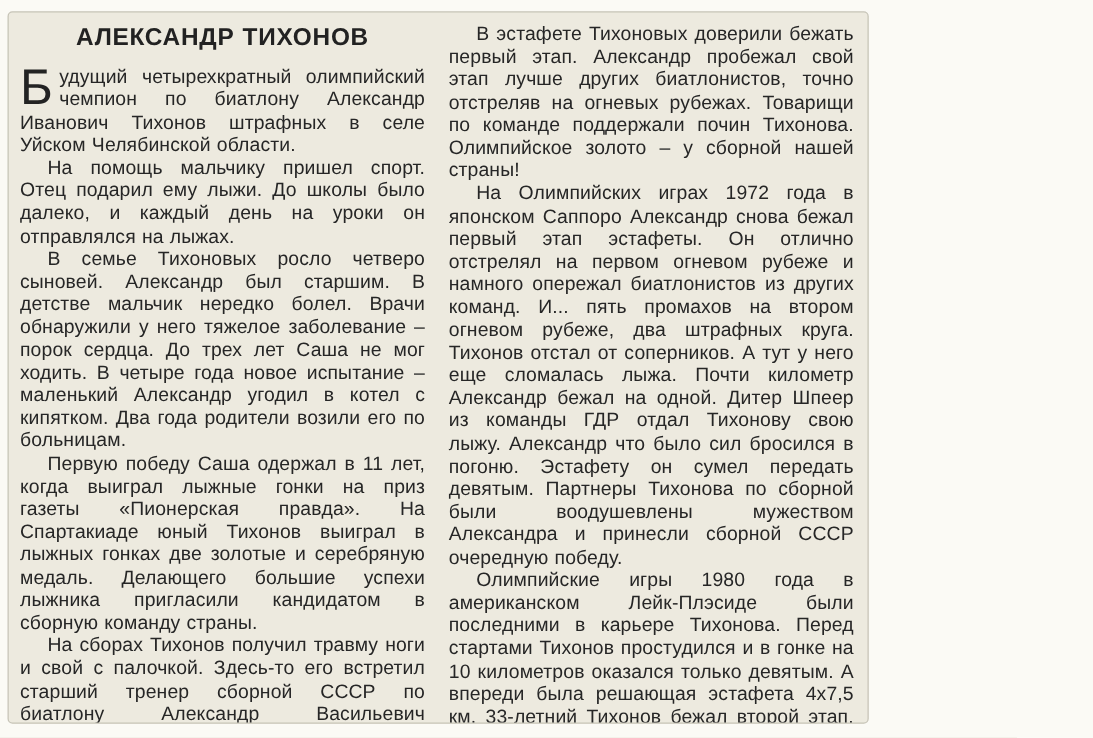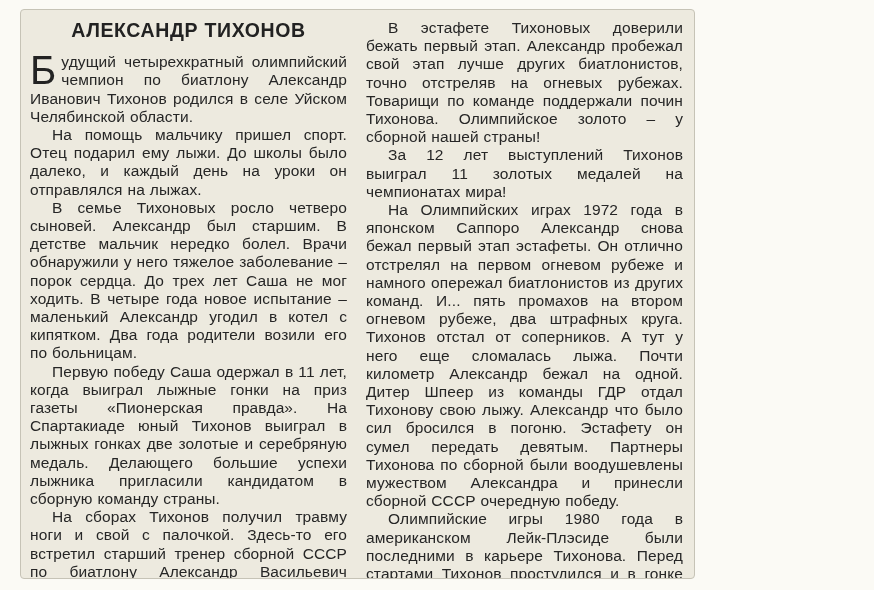--- a/index.html
+++ b/index.html
@@ -4,21 +4,21 @@
 <style>
   * { box-sizing: border-box; }
   html, body { margin: 0; padding: 0; }
   body {
     width: 874px; height: 590px; overflow: hidden;
     background: #fbfaf5;
     font-family: "Liberation Sans", sans-serif;
   }
   .page {
     width: 701px; height: 590px;
-    padding: 9px 6px 11px 20px;
+    padding: 9px 6px 11px 6px;
   }
   .sheet {
     width: 100%; height: 100%;
     background: #edeadf;
     border: 1px solid #c6c3b6;
     border-radius: 4px;
     padding: 9px 11px 8px 9px;
     display: flex;
     gap: 19px;
     overflow: hidden;
@@ -55,28 +55,27 @@
   }
 </style>
 </head>
 <body>
 
 <div class="page">
   <div class="sheet">
 
     <div class="col">
       <h1 class="title">АЛЕКСАНДР ТИХОНОВ</h1>
-      <p class="para"><span class="dropcap">Б</span><span>удущий четырехкратный олимпийский чемпион по биатлону Александр Иванович Тихонов родился в селе Уйском Челябинской области.</span></p>
+      <p class="para"><span class="dropcap">Б</span><span>удущий четырехкратный олимпийский чемпион по биатлону Александр Иванович Тихонов штрафных в селе Уйском Челябинской области.</span></p>
       <p class="para indent">На помощь мальчику пришел спорт. Отец подарил ему лыжи. До школы было далеко, и каждый день на уроки он отправлялся на лыжах.</p>
       <p class="para indent">В семье Тихоновых росло четверо сыновей. Александр был старшим. В детстве мальчик нередко болел. Врачи обнаружили у него тяжелое заболевание – порок сердца. До трех лет Саша не мог ходить. В четыре года новое испытание – маленький Александр угодил в котел с кипятком. Два года родители возили его по больницам.</p>
       <p class="para indent">Первую победу Саша одержал в 11 лет, когда выиграл лыжные гонки на приз газеты «Пионерская правда». На Спартакиаде юный Тихонов выиграл в лыжных гонках две золотые и серебряную медаль. Делающего большие успехи лыжника пригласили кандидатом в сборную команду страны.</p>
       <p class="para indent">На сборах Тихонов получил травму ноги и свой с палочкой. Здесь-то его встретил старший тренер сборной СССР по биатлону Александр Васильевич Привалов.</p>
     </div>
 
     <div class="col">
       <p class="para indent">В эстафете Тихоновых доверили бежать первый этап. Александр пробежал свой этап лучше других биатлонистов, точно отстреляв на огневых рубежах. Товарищи по команде поддержали почин Тихонова. Олимпийское золото – у сборной нашей страны!</p>
-      <p class="para indent">За 12 лет выступлений Тихонов выиграл 11 золотых медалей на чемпионатах мира!</p>
       <p class="para indent">На Олимпийских играх 1972 года в японском Саппоро Александр снова бежал первый этап эстафеты. Он отлично отстрелял на первом огневом рубеже и намного опережал биатлонистов из других команд. И... пять промахов на втором огневом рубеже, два штрафных круга. Тихонов отстал от соперников. А тут у него еще сломалась лыжа. Почти километр Александр бежал на одной. Дитер Шпеер из команды ГДР отдал Тихонову свою лыжу. Александр что было сил бросился в погоню. Эстафету он сумел передать девятым. Партнеры Тихонова по сборной были воодушевлены мужеством Александра и принесли сборной СССР очередную победу.</p>
       <p class="para indent">Олимпийские игры 1980 года в американском Лейк-Плэсиде были последними в карьере Тихонова. Перед стартами Тихонов простудился и в гонке на 10 километров оказался только девятым. А впереди была решающая эстафета 4х7,5 км. 33-летний Тихонов бежал второй этап. Этап тяжело дался спортсмену-ветерану. Он без сил присел на снег и долго не мог отдышаться. Наградой Тихонову стала четвертая подряд золотая олимпийская медаль в эстафетной гонке.</p>
     </div>
 
   </div>
 </div>
 
 </body></html>

